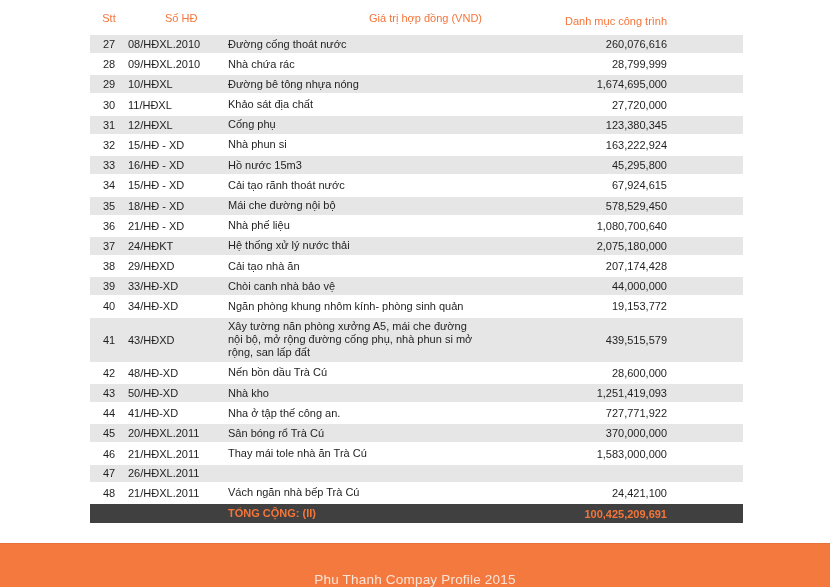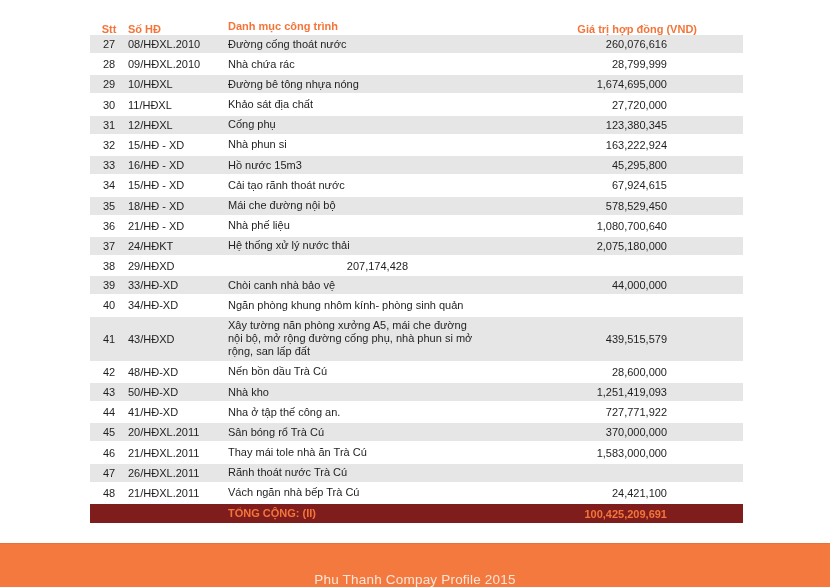--- a/index.html
+++ b/index.html
@@ -11,43 +11,44 @@
     font-family: "Liberation Sans", sans-serif;
     -webkit-font-smoothing: antialiased;
   }
   .table-wrap {
     position: absolute;
     left: 90px; top: 12px;
     width: 653px;
   }
   .thead {
     display: flex;
-    align-items: flex-end;
+    align-items: flex-start;
     height: 23px;
     font-size: 11px;
-    font-weight: bold;
+    font-weight: normal;
     color: var(--accent);
+    gap: 37px;
   }
   .row {
     display: flex;
     min-height: 17px;
     margin-bottom: 2.2px;
     font-size: 11px;
     color: #1f1f1f;
   }
   .row.striped { background: #e6e6e6; }
   .cell { display: flex; align-items: center; }
   .col-stt  { width: 38px;  justify-content: center; text-align: center; }
   .col-so   { width: 100px; }
   .col-desc { flex: 1; padding: 2.5px 14px 2.5px 0; line-height: 13px; }
   .col-val  { width: 180px; justify-content: flex-end; text-align: right; padding-right: 76px; }
   .thead .col-val { padding-right: 46px; }
   .total-row {
     display: flex;
-    background: #7f1d1d;
+    background: #404040;
     min-height: 19px;
     font-size: 11px;
     font-weight: bold;
     color: var(--accent);
   }
   .footer-bar {
     position: absolute;
     left: 0; right: 0; bottom: 0;
     height: 43px;
     background: var(--footer-bg);
@@ -60,22 +61,22 @@
     letter-spacing: 0.2px;
   }
 </style>
 </head>
 <body>
 
 <div class="table-wrap">
   <div class="thead">
     <div class="cell col-stt">Stt</div>
     <div class="cell col-so">Số HĐ</div>
+    <div class="cell col-val">Giá trị hợp đồng (VND)</div>
     <div class="cell col-desc">Danh mục công trình</div>
-    <div class="cell col-val">Giá trị hợp đồng (VND)</div>
   </div>
 
   <div id="tbody">
       <div class="row striped">
         <div class="cell col-stt">27</div>
         <div class="cell col-so">08/HĐXL.2010</div>
         <div class="cell col-desc">Đường cống thoát nước</div>
         <div class="cell col-val">260,076,616</div>
       </div>
       <div class="row">
@@ -134,32 +135,34 @@
       </div>
       <div class="row striped">
         <div class="cell col-stt">37</div>
         <div class="cell col-so">24/HĐKT</div>
         <div class="cell col-desc">Hệ thống xử lý nước thải</div>
         <div class="cell col-val">2,075,180,000</div>
       </div>
       <div class="row">
         <div class="cell col-stt">38</div>
         <div class="cell col-so">29/HĐXD</div>
+        <div class="cell col-desc">Cải tạo nhà ăn</div>
         <div class="cell col-val">207,174,428</div>
       </div>
       <div class="row striped">
         <div class="cell col-stt">39</div>
         <div class="cell col-so">33/HĐ-XD</div>
         <div class="cell col-desc">Chòi canh nhà bảo vệ</div>
         <div class="cell col-val">44,000,000</div>
       </div>
       <div class="row">
         <div class="cell col-stt">40</div>
         <div class="cell col-so">34/HĐ-XD</div>
         <div class="cell col-desc">Ngăn phòng khung nhôm kính- phòng sinh quản</div>
+        <div class="cell col-val">19,153,772</div>
       </div>
       <div class="row striped">
         <div class="cell col-stt">41</div>
         <div class="cell col-so">43/HĐXD</div>
         <div class="cell col-desc">Xây tường năn phòng xưởng A5, mái che đường nội bộ, mở rộng đường cống phụ, nhà phun si mở rộng, san lấp đất</div>
         <div class="cell col-val">439,515,579</div>
       </div>
       <div class="row">
         <div class="cell col-stt">42</div>
         <div class="cell col-so">48/HĐ-XD</div>
@@ -186,21 +189,20 @@
       </div>
       <div class="row">
         <div class="cell col-stt">46</div>
         <div class="cell col-so">21/HĐXL.2011</div>
         <div class="cell col-desc">Thay mái tole nhà ăn Trà Cú</div>
         <div class="cell col-val">1,583,000,000</div>
       </div>
       <div class="row striped">
         <div class="cell col-stt">47</div>
         <div class="cell col-so">26/HĐXL.2011</div>
-        <div class="cell col-desc">Rãnh thoát nước Trà Cú</div>
       </div>
       <div class="row">
         <div class="cell col-stt">48</div>
         <div class="cell col-so">21/HĐXL.2011</div>
         <div class="cell col-desc">Vách ngăn nhà bếp Trà Cú</div>
         <div class="cell col-val">24,421,100</div>
       </div>
     </div>
 
   <div class="total-row">

